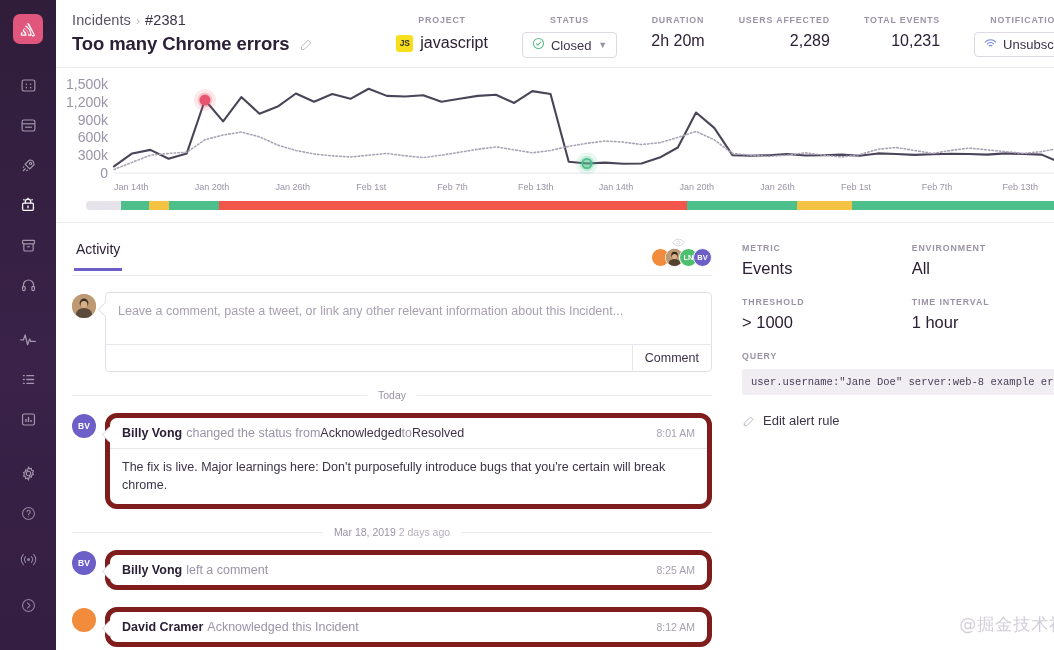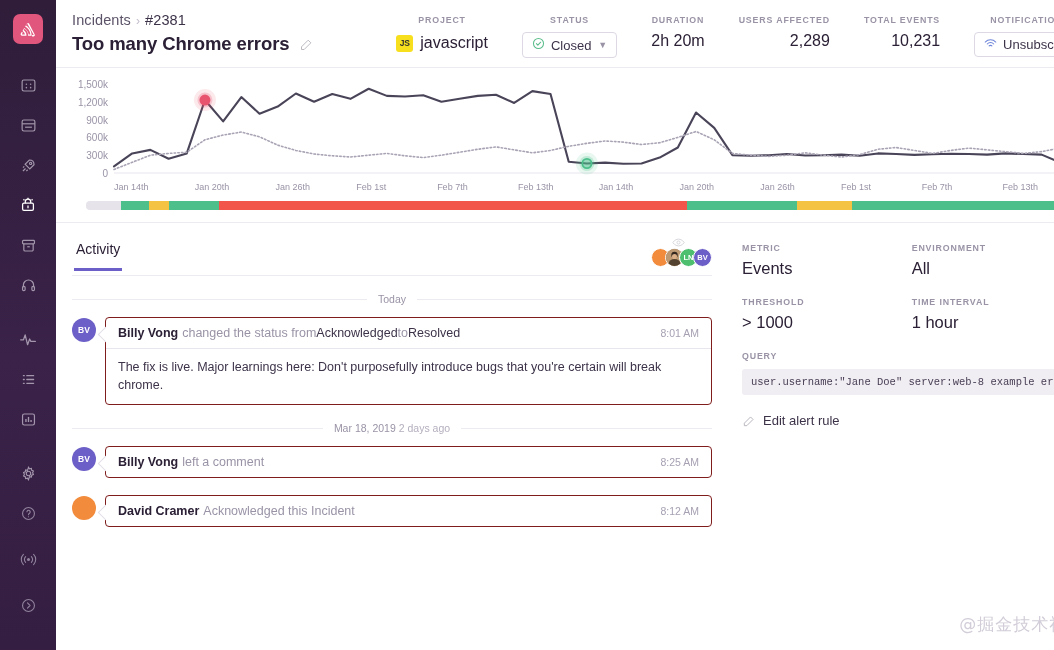--- a/index.html
+++ b/index.html
@@ -75,21 +75,21 @@
     width: 17px; height: 17px; border-radius: 3px; background: #F7DF1E;
     color: #33332D; font-size: 8.5px; font-weight: 700;
     display: flex; align-items: center; justify-content: center; letter-spacing:-.2px;
   }
 
   
   .chart-block { padding: 10px 16px 6px 16px; border-bottom: 1px solid #EDEAF0; background:#fff; }
   .chart-wrap { position: relative; height: 100px; }
   .chart-svg { display:block; width: 1006px; height: 100px; }
   .ylab {
-    position: absolute; right: 100%; font-size: 10px; color: #9A93A6;
+    position: absolute; right: 100%; font-size: 14px; color: #9A93A6;
     transform: translateY(-50%); white-space: nowrap; padding-right: 6px;
   }
   .yaxis { position:absolute; left: 42px; top:0; bottom:0; width:0; }
   .xlabels { display: flex; margin-left: 42px; margin-top: 4px; }
   .xlab { font-size: 9px; color: #9A93A6; flex: 1; text-align: left; white-space: nowrap; }
   .statusbar { display: flex; height: 9px; border-radius: 4px; overflow: hidden; margin: 9px 0 6px 14px; }
 
   
   .body { flex: 1; display: flex; padding: 0; overflow: hidden; }
   .activity-col { width: 672px; padding: 14px 16px 0 16px; }
@@ -142,21 +142,21 @@
   .day-div .lbl { font-size: 10.5px; color: #9A93A6; padding: 0 11px; white-space: nowrap; }
   .day-div .lbl .ago { color: #B5AFBE; margin-left: 3px; }
 
   
   .item { display: flex; margin-bottom: 17px; }
   .item-av {
     width: 24px; height: 24px; border-radius: 50%; flex: 0 0 24px; margin-right: 9px;
     display: flex; align-items: center; justify-content: center;
     font-size: 8.5px; color: #fff; font-weight: 600; margin-top: 1px;
   }
-  .bubble { flex: 1; border: 1px solid #7f1d1d; border-radius: 4px; background: #fff; position: relative; }
+  .bubble { flex: 1; border: 5px solid #7f1d1d; border-radius: 12px; background: #fff; position: relative; }
   .bubble-head {
     display: flex; align-items: baseline; padding: 8px 12px 8px 12px;
     font-size: 12.5px; color: #9A93A6;
   }
   .bubble-head b { color: #2B2035; font-weight: 700; margin-right: 4px; }
   .bubble-head .strong { color: #3D3349; }
   .bubble-head .time { margin-left: auto; font-size: 10.5px; color: #A7A0B2; white-space: nowrap; padding-left:10px;}
   .bubble-body {
     border-top: 1px solid #E9E5EE; padding: 9px 12px 10px 12px;
     font-size: 12.5px; color: #3D3349; line-height: 1.45;
@@ -454,20 +454,36 @@
                     <ellipse cx="12" cy="20" rx="8" ry="6" fill="#53422F"></ellipse>
                     <circle cx="12" cy="10.5" r="3.6" fill="#DCB189"></circle>
                   </svg>
                 </div>
                 <div class="av" style="background: rgb(77, 191, 110);">LN</div>
                 <div class="av" style="background: rgb(108, 95, 199);">BV</div>
               </div>
           </div>
         </div>
 
+        <div class="composer-row">
+          <div class="composer-av">
+            <svg width="24" height="24" viewBox="0 0 24 24">
+                <rect width="24" height="24" fill="#BE9A74"></rect>
+                <circle cx="12" cy="9" r="4.4" fill="#3A2E26"></circle>
+                <ellipse cx="12" cy="20" rx="8" ry="6" fill="#5C4A3A"></ellipse>
+                <circle cx="12" cy="10.5" r="3.4" fill="#D9AF87"></circle>
+              </svg>
+          </div>
+          <div class="composer">
+            <textarea class="composer-input" placeholder="Leave a comment, paste a tweet, or link any other relevant information about this Incident..." style=""></textarea>
+            <div class="composer-foot">
+              <button class="comment-btn">Comment</button>
+            </div>
+          </div>
+        </div>
 
         <div id="activity-feed">
             <div class="day-div">
               <div class="line"></div>
               <div class="lbl">Today</div>
               <div class="line"></div>
             </div>
             <div class="item">
               <div class="item-av" style="background:#6C5FC7">BV</div>
               <div class="bubble">

